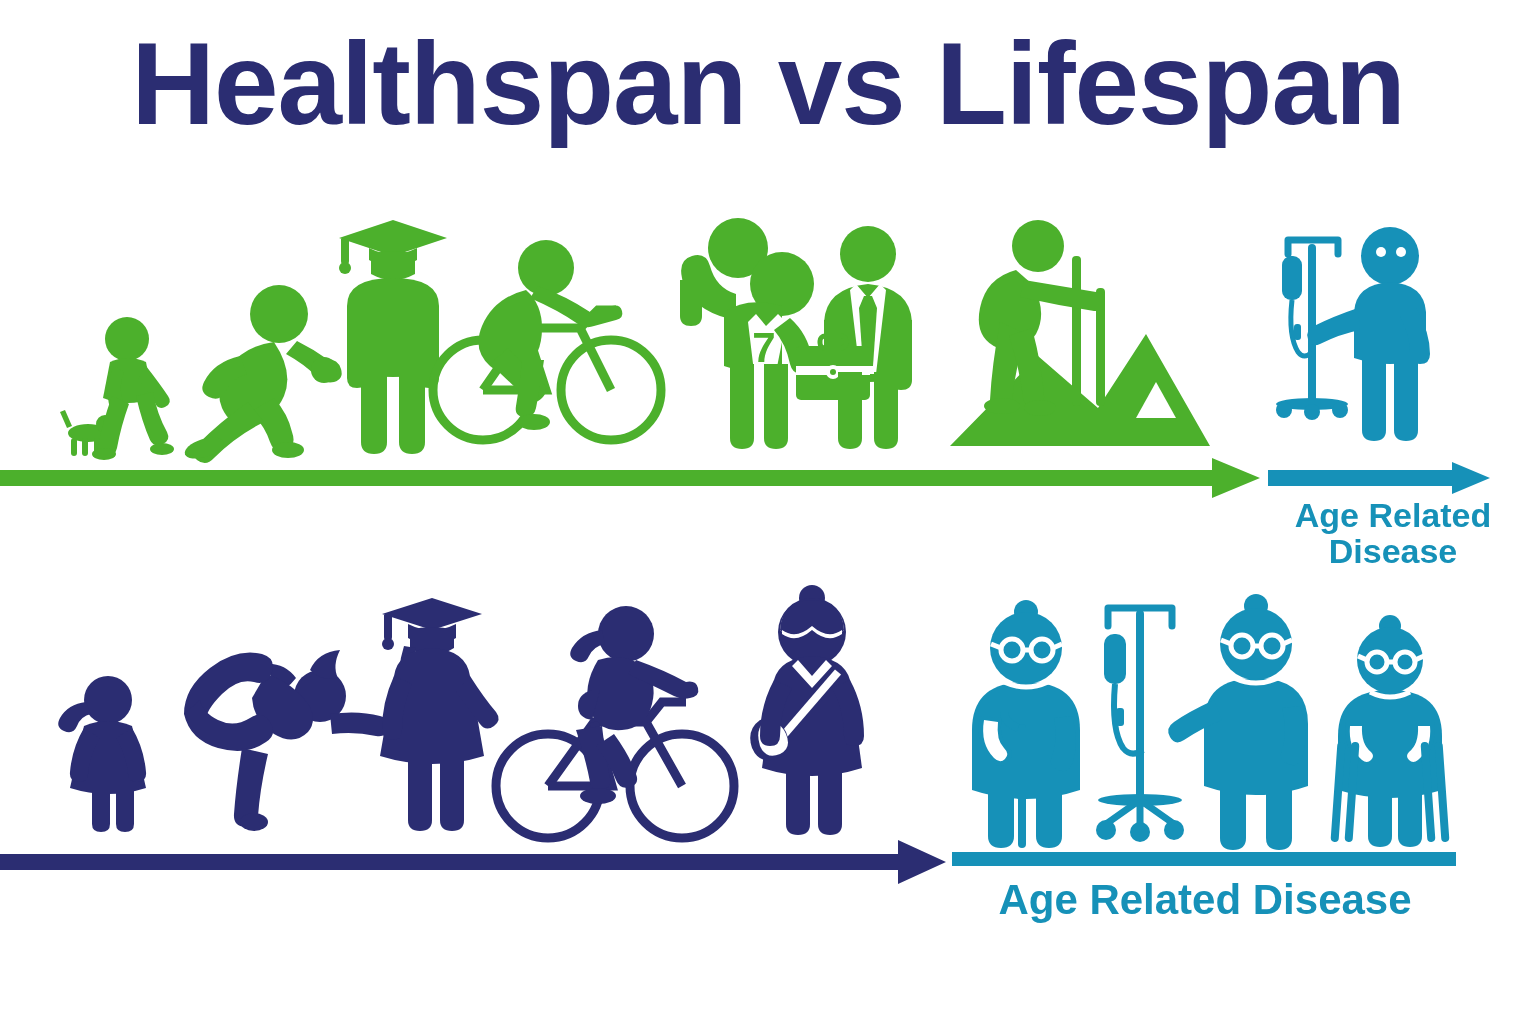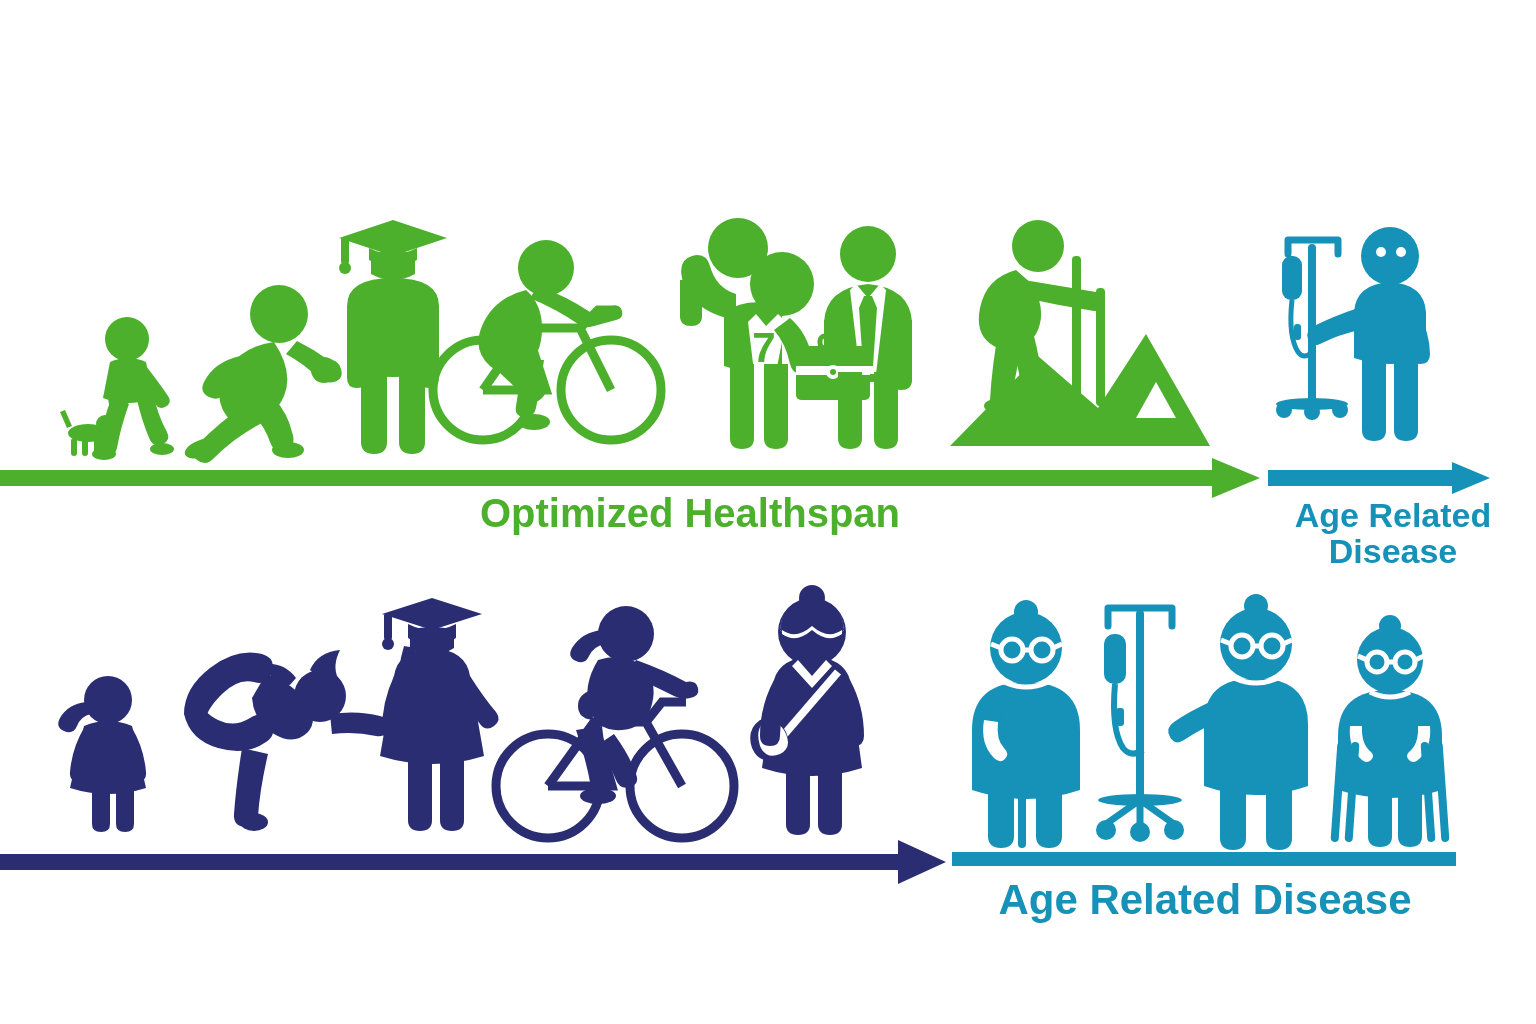--- a/index.html
+++ b/index.html
@@ -39,20 +39,21 @@
   .lbl-optimized   { color: #4cb02c; font-size: 40px; left: 390px; top: 492px; width: 600px; }
   .lbl-ageRelTop   { color: #1691b8; font-size: 34px; left: 1248px; top: 498px; width: 290px; }
   .lbl-nonOpt      { color: #2b2d72; font-size: 42px; left: 60px;  top: 878px; width: 820px; }
   .lbl-ageRelBot   { color: #1691b8; font-size: 42px; left: 950px; top: 878px; width: 510px; }
 </style>
 </head>
 <body>
 
 <div id="stage">
 
+  <div class="title">Healthspan vs Lifespan</div>
 
   <div class="fig" style="left:58px; top:300px;">
     <svg width="150" height="160" viewBox="0 0 150 160">
       <g fill="#4cb02c">
 
         <ellipse cx="30" cy="133" rx="20" ry="9"></ellipse>
         <rect x="13" y="138" width="6" height="18" rx="3"></rect>
         <rect x="24" y="138" width="6" height="18" rx="3"></rect>
         <rect x="36" y="138" width="6" height="18" rx="3"></rect>
         <circle cx="47" cy="124" r="9"></circle>
@@ -254,21 +255,20 @@
       <path d="M0 12 L1212 12 L1212 0 L1260 20 L1212 40 L1212 28 L0 28 Z" fill="#4cb02c"></path>
     </svg>
   </div>
 
   <div class="fig" style="left:1268px; top:462px;">
     <svg width="224" height="32" viewBox="0 0 224 32">
       <path d="M0 8 L184 8 L184 0 L222 16 L184 32 L184 24 L0 24 Z" fill="#1691b8"></path>
     </svg>
   </div>
 
-  <div class="axis-label lbl-optimized">Optimized Healthspan</div>
   <div class="axis-label lbl-ageRelTop">Age Related
 Disease</div>
 
   <div class="fig" style="left:50px; top:672px;">
     <svg width="110" height="160" viewBox="0 0 110 160">
       <g fill="#2b2d72">
         <circle cx="58" cy="28" r="24"></circle>
 
         <path d="M36 30 q-18 2 -26 16 q-5 9 4 13 q9 4 13 -5 q4 -10 14 -12 Z"></path>
 

